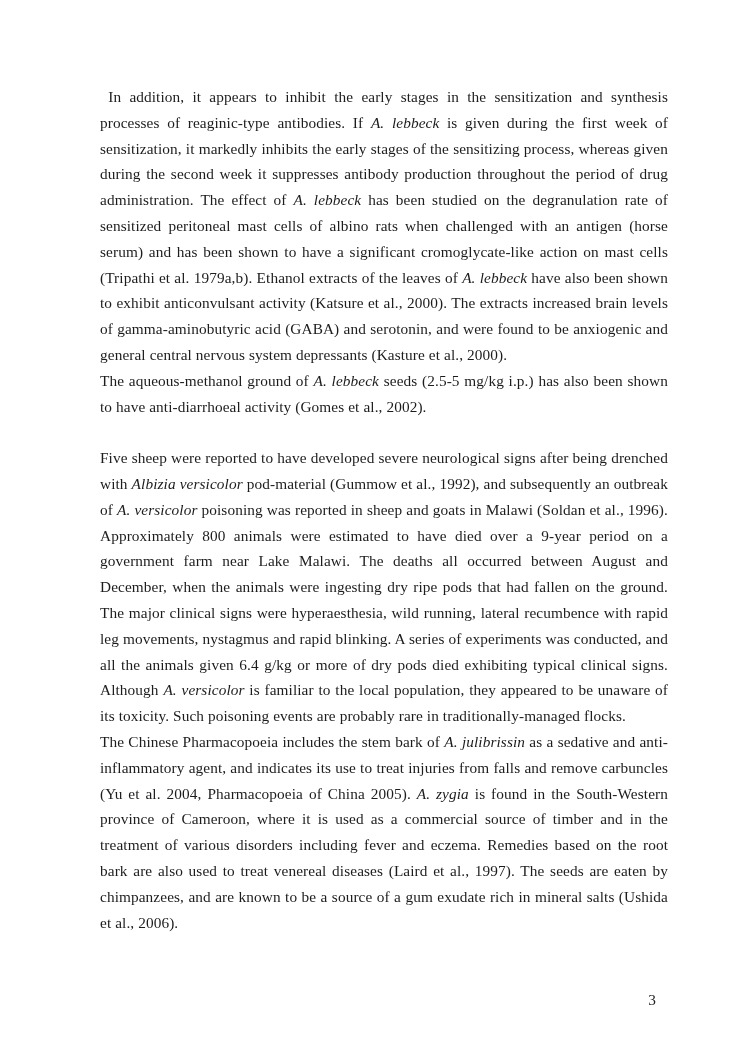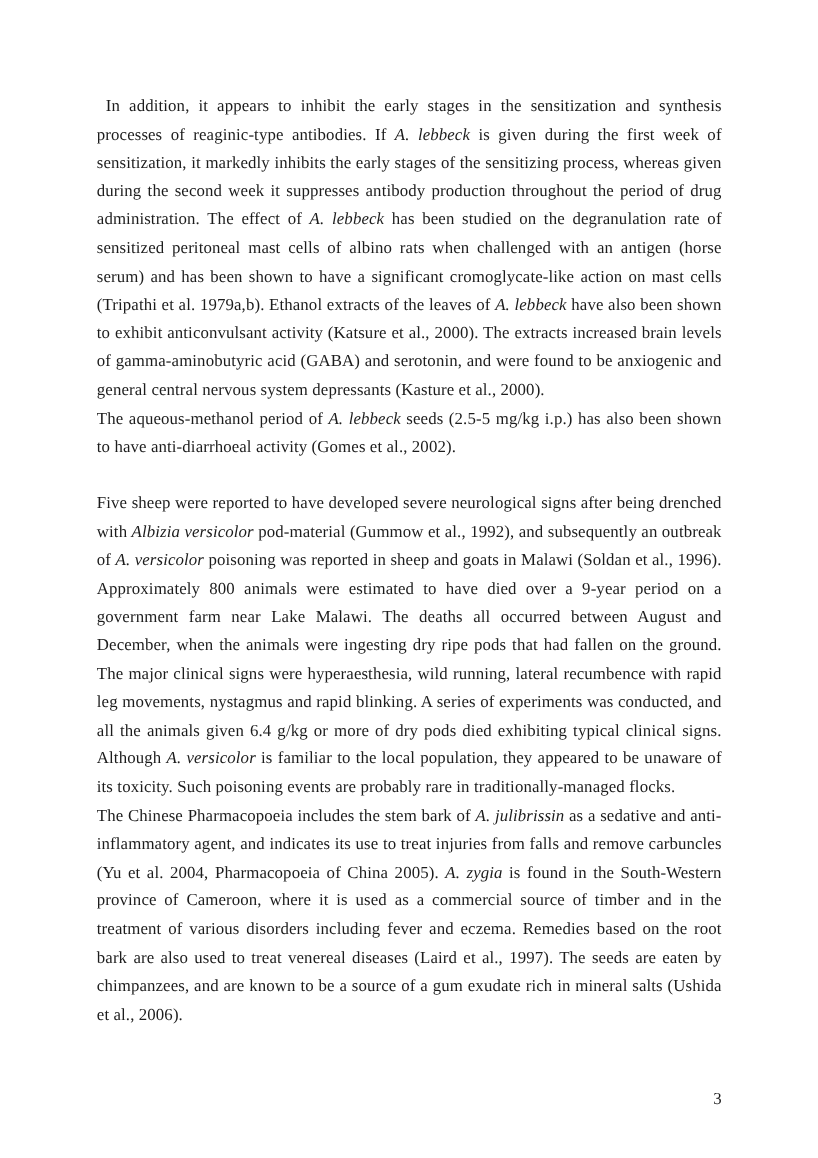--- a/index.html
+++ b/index.html
@@ -12,21 +12,21 @@
     width: 744px;
     height: 1053px;
     background: #ffffff;
     overflow: hidden;
     font-family: "Liberation Serif", "DejaVu Serif", serif;
     color: #1c1c1c;
   }
   .text-block {
     position: absolute;
     top: 84px;
-    left: 88px;
+    left: 100px;
     width: 568px;
     font-size: 15.3px;
     line-height: 25.8px;
     text-align: justify;
     letter-spacing: 0.1px;
   }
   .para {
     margin: 0;
     padding: 0;
     min-height: 25.8px;
@@ -43,19 +43,19 @@
     line-height: 25.8px;
     text-align: right;
   }
 </style>
 </head>
 <body>
 
 <div class="page">
   <div class="text-block">
       <p class="para"><span> In addition, it appears to inhibit the early stages in the sensitization and synthesis processes of reaginic-type antibodies. If </span><em>A. lebbeck</em><span> is given during the first week of sensitization, it markedly inhibits the early stages of the sensitizing process, whereas given during the second week it suppresses antibody production throughout the period of drug administration. The effect of </span><em>A. lebbeck</em><span> has been studied on the degranulation rate of sensitized peritoneal mast cells of albino rats when challenged with an antigen (horse serum) and has been shown to have a significant cromoglycate-like action on mast cells (Tripathi et al. 1979a,b). Ethanol extracts of the leaves of </span><em>A. lebbeck</em><span> have also been shown to exhibit anticonvulsant activity (Katsure et al., 2000). The extracts increased brain levels of gamma-aminobutyric acid (GABA) and serotonin, and were found to be anxiogenic and general central nervous system depressants (Kasture et al., 2000).</span></p>
-      <p class="para"><span>The aqueous-methanol period of </span><em>A. lebbeck</em><span> seeds (2.5-5 mg/kg i.p.) has also been shown to have anti-diarrhoeal activity (Gomes et al., 2002).</span></p>
+      <p class="para"><span>The aqueous-methanol ground of </span><em>A. lebbeck</em><span> seeds (2.5-5 mg/kg i.p.) has also been shown to have anti-diarrhoeal activity (Gomes et al., 2002).</span></p>
       <p class="para"></p>
       <p class="para"><span>Five sheep were reported to have developed severe neurological signs after being drenched with </span><em>Albizia versicolor</em><span> pod-material (Gummow et al., 1992), and subsequently an outbreak of </span><em>A. versicolor</em><span> poisoning was reported in sheep and goats in Malawi (Soldan et al., 1996). Approximately 800 animals were estimated to have died over a 9-year period on a government farm near Lake Malawi. The deaths all occurred between August and December, when the animals were ingesting dry ripe pods that had fallen on the ground. The major clinical signs were hyperaesthesia, wild running, lateral recumbence with rapid leg movements, nystagmus and rapid blinking. A series of experiments was conducted, and all the animals given 6.4 g/kg or more of dry pods died exhibiting typical clinical signs. Although </span><em>A. versicolor</em><span> is familiar to the local population, they appeared to be unaware of its toxicity. Such poisoning events are probably rare in traditionally-managed flocks.</span></p>
       <p class="para"><span>The Chinese Pharmacopoeia includes the stem bark of </span><em>A. julibrissin</em><span> as a sedative and anti-inflammatory agent, and indicates its use to treat injuries from falls and remove carbuncles (Yu et al. 2004, Pharmacopoeia of China 2005). </span><em>A. zygia</em><span> is found in the South-Western province of Cameroon, where it is used as a commercial source of timber and in the treatment of various disorders including fever and eczema. Remedies based on the root bark are also used to treat venereal diseases (Laird et al., 1997). The seeds are eaten by chimpanzees, and are known to be a source of a gum exudate rich in mineral salts (Ushida et al., 2006).</span></p>
     </div>
   <div class="page-number">3</div>
 </div>
 
 </body></html>

